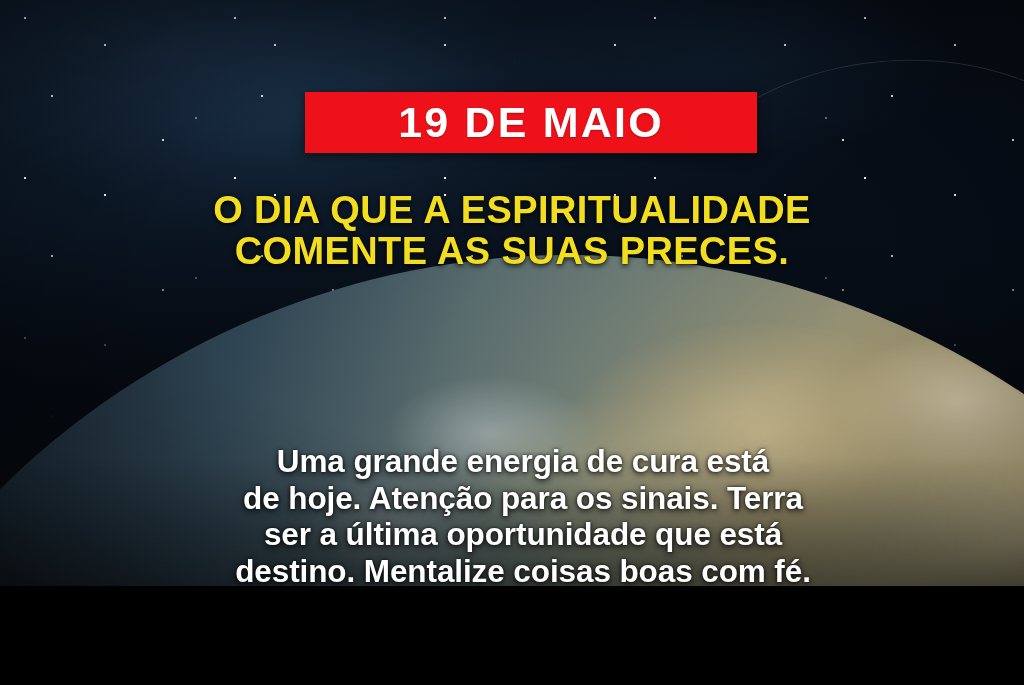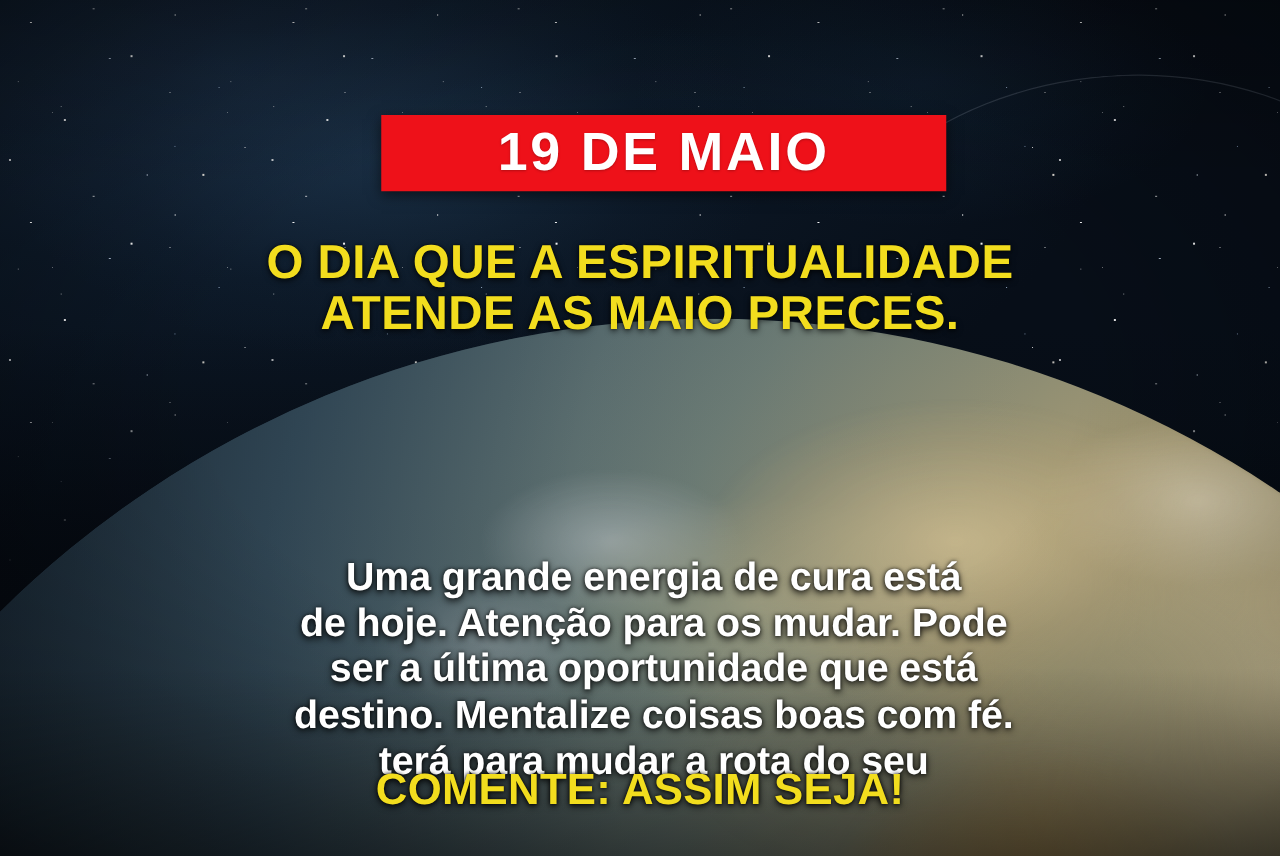--- a/index.html
+++ b/index.html
@@ -3,21 +3,21 @@
 <meta charset="utf-8">
 <style>
   html, body {
     margin: 0;
     padding: 0;
     background: #000;
   }
   #poster {
     position: relative;
     width: 1024px;
-    height: 685px;
+    height: 586px;
     overflow: hidden;
     background: #070d16;
     font-family: "Liberation Sans", sans-serif;
   }
 
   
   .space-base {
     position: absolute;
     inset: 0;
     background:
@@ -293,26 +293,26 @@
   <div class="vignette"></div>
 
   <div class="content">
 
     <div class="date-banner" style="background: rgb(238, 17, 25);">
       <span class="date-banner-text" style="color: rgb(255, 255, 255);">19 DE MAIO</span>
     </div>
 
     <div class="headline">
       <span class="hl-line" style="color: rgb(242, 221, 30); margin-top: 24px;">O DIA QUE A ESPIRITUALIDADE</span>
-      <span class="hl-line" style="color: rgb(242, 221, 30);">ATENDE AS MAIO PRECES.</span>
+      <span class="hl-line" style="color: rgb(242, 221, 30);">COMENTE AS SUAS PRECES.</span>
     </div>
 
     <div class="body-copy" style="color: rgb(255, 255, 255); padding-left: 22px;">
       <span class="bc-line">Uma grande energia de cura está</span>
-      <span class="bc-line">de hoje. Atenção para os mudar. Pode</span>
+      <span class="bc-line">de hoje. Atenção para os sinais. Terra</span>
       <span class="bc-line">ser a última oportunidade que está</span>
       <span class="bc-line">destino. Mentalize coisas boas com fé.</span>
       <span class="bc-line">terá para mudar a rota do seu</span>
     </div>
 
     <div class="cta">
       <span style="color: rgb(242, 221, 30);">COMENTE: ASSIM SEJA!</span>
     </div>
 
   </div>

